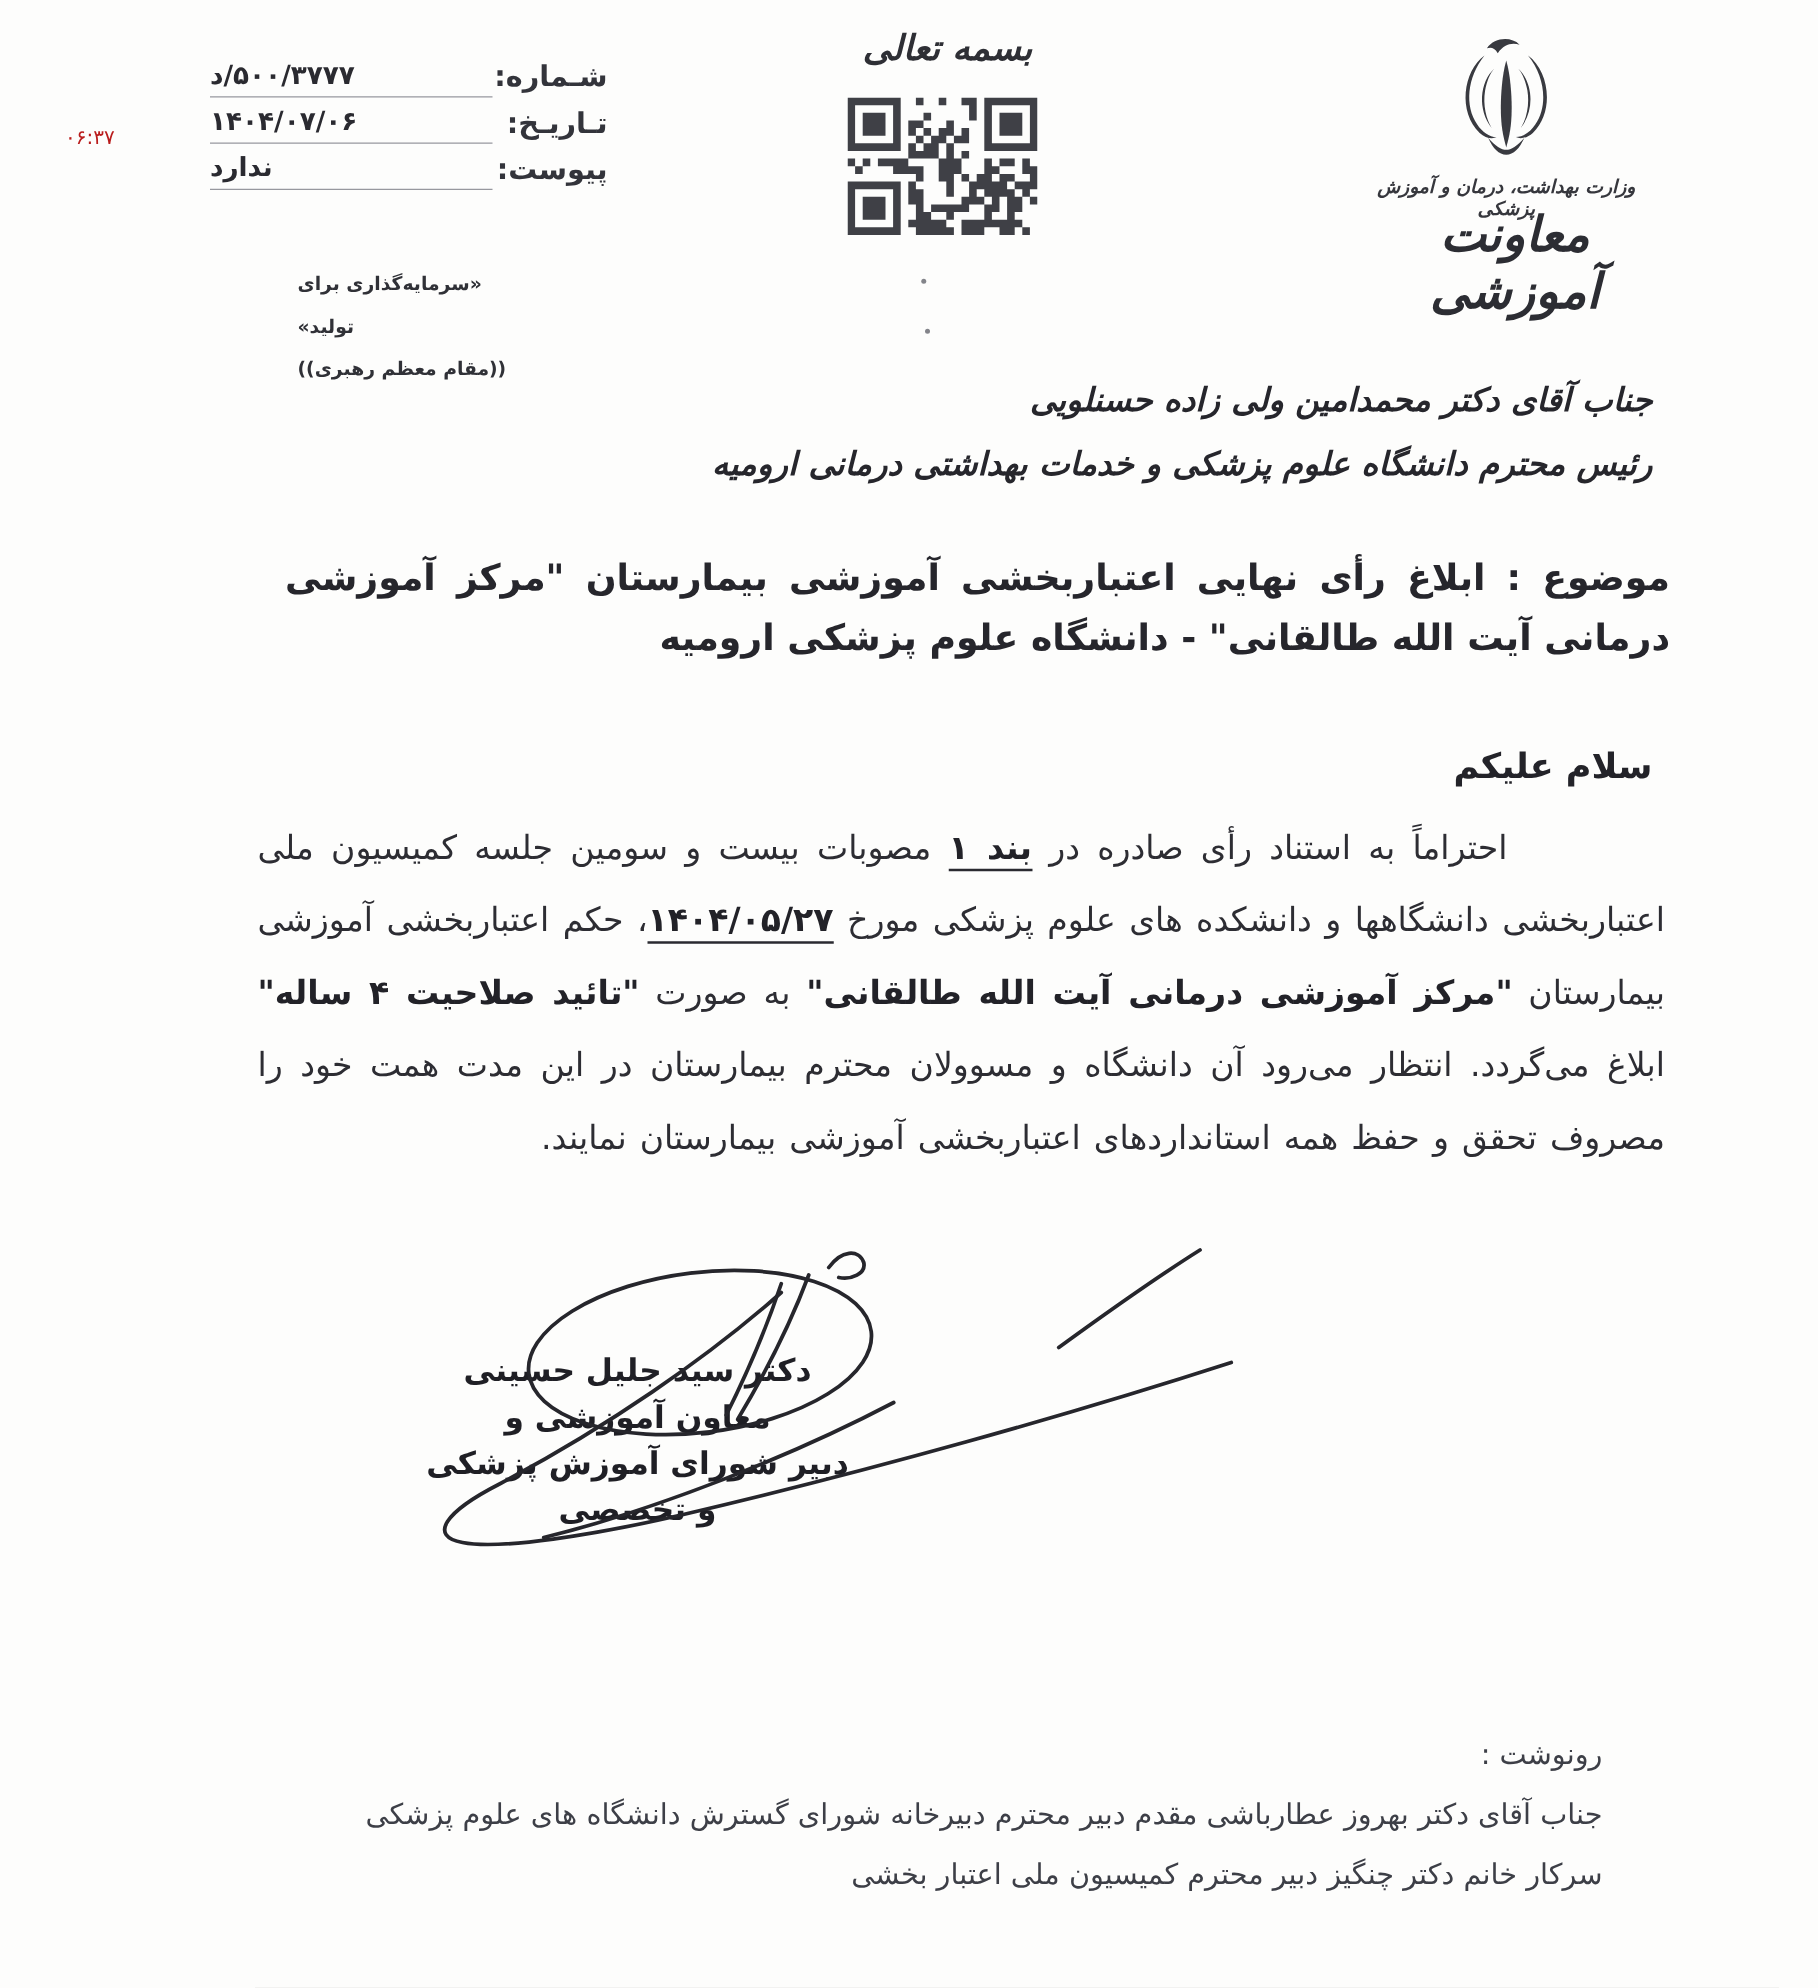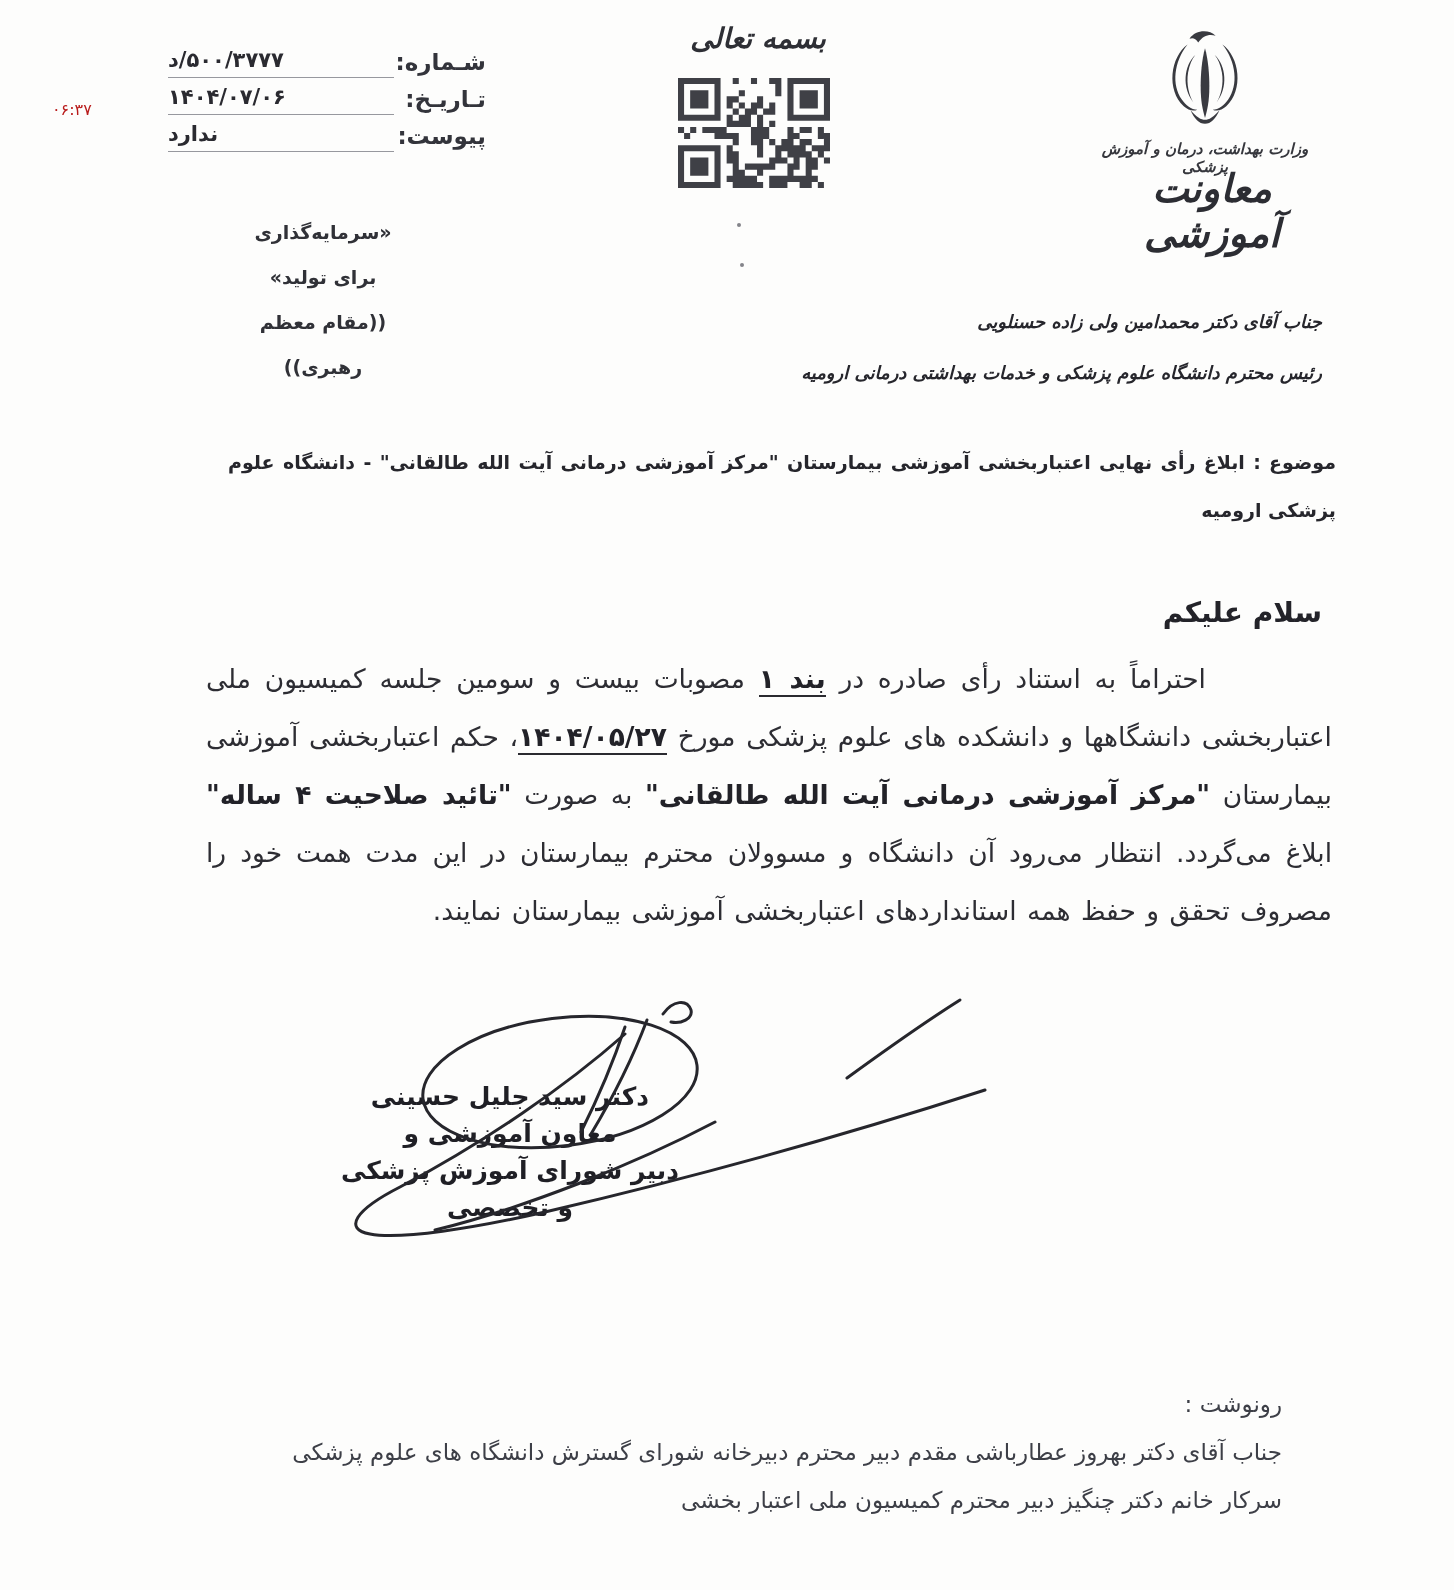--- a/index.html
+++ b/index.html
@@ -9,40 +9,40 @@
     font-family:"DejaVu Sans",sans-serif;overflow:hidden;
   }
   
   .meta{position:absolute;left:168px;top:48px;width:318px;}
   .meta-row{display:flex;align-items:flex-end;margin-bottom:7px;}
   .meta-label{width:92px;font-size:23px;font-weight:600;color:#33343b;padding-bottom:3px;}
   .meta-value{flex:1;text-align:left;font-size:21px;font-weight:700;color:#2a2a30;
     border-bottom:1.5px solid #97989e;padding-bottom:3px;min-height:26px;}
   .timestamp{position:absolute;left:52px;top:100px;font-size:16px;color:#b91c1c;}
   
-  .slogan{position:absolute;left:238px;top:210px;width:170px;text-align:center;
-    font-size:19px;font-weight:700;color:#303137;line-height:45px;}
+  .slogan{position:absolute;left:238px;top:210px;width:170px;text-align:left;
+    font-size:15px;font-weight:700;color:#303137;line-height:34px;}
   
   .bismillah{position:absolute;left:688px;top:22px;width:140px;text-align:center;
     font-size:28px;font-weight:700;font-style:italic;color:#2e2f35;}
   .qr{position:absolute;left:678px;top:78px;width:152px;height:110px;}
   .qr svg{width:100%;height:100%;display:block;}
   .dot{position:absolute;width:4px;height:4px;border-radius:50%;background:#83848a;}
   
   .emblem{position:absolute;left:1146px;top:28px;width:118px;height:116px;}
   .emblem svg{width:100%;height:100%;display:block;}
   .ministry{position:absolute;left:1096px;top:140px;width:218px;text-align:center;
     font-size:15px;font-weight:600;font-style:italic;color:#36373d;}
   .department{position:absolute;left:1106px;top:166px;width:212px;text-align:center;
     font-size:39px;font-weight:700;font-style:italic;color:#2c2d33;}
   
   .recipient{position:absolute;right:132px;top:296px;text-align:right;
-    font-size:18px;font-weight:700;font-style:italic;color:#26262c;line-height:51px;}
+    font-size:26px;font-weight:700;font-style:italic;color:#26262c;line-height:51px;}
   
-  .subject{position:absolute;right:118px;left:228px;top:438px;font-size:19px;
+  .subject{position:absolute;right:118px;left:228px;top:438px;font-size:29px;
     font-weight:700;color:#26262c;line-height:48px;text-align:justify;}
   .subject .lbl{font-weight:900;}
   
   .greeting{position:absolute;right:132px;top:596px;font-size:28px;font-weight:700;color:#232329;}
   
   .body-par{position:absolute;right:122px;left:206px;top:650px;margin:0;
     font-size:26.5px;line-height:58px;text-align:justify;text-indent:126px;
     color:#2d2d33;word-spacing:2px;}
   .body-par .b{font-weight:700;color:#222228;}
   .body-par .u{border-bottom:2.5px solid #2a2a30;padding-bottom:1px;}

